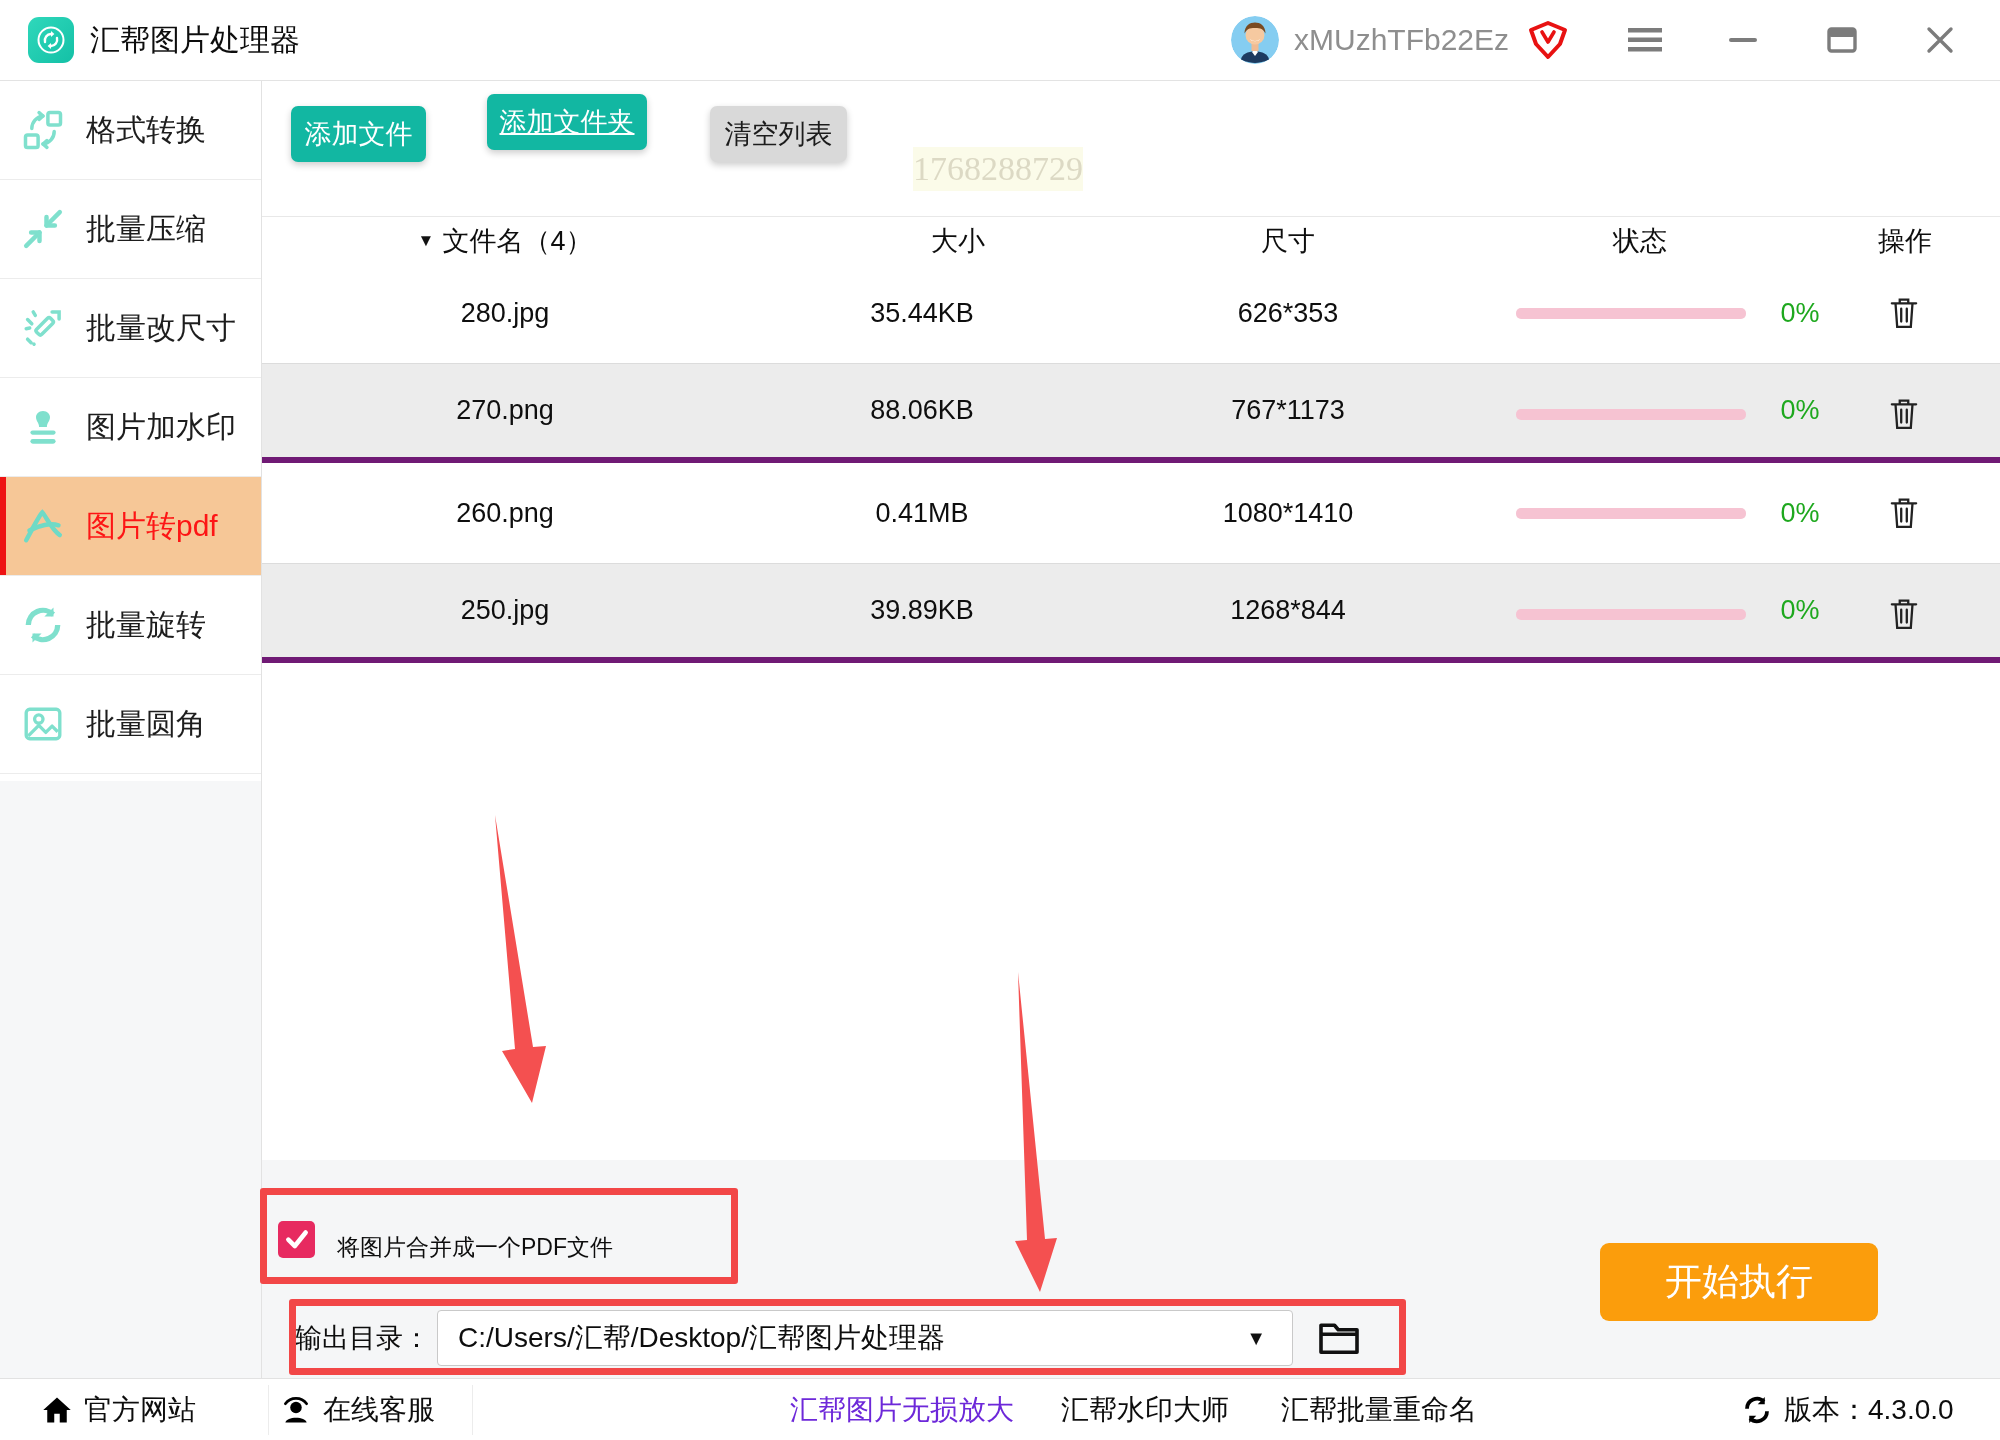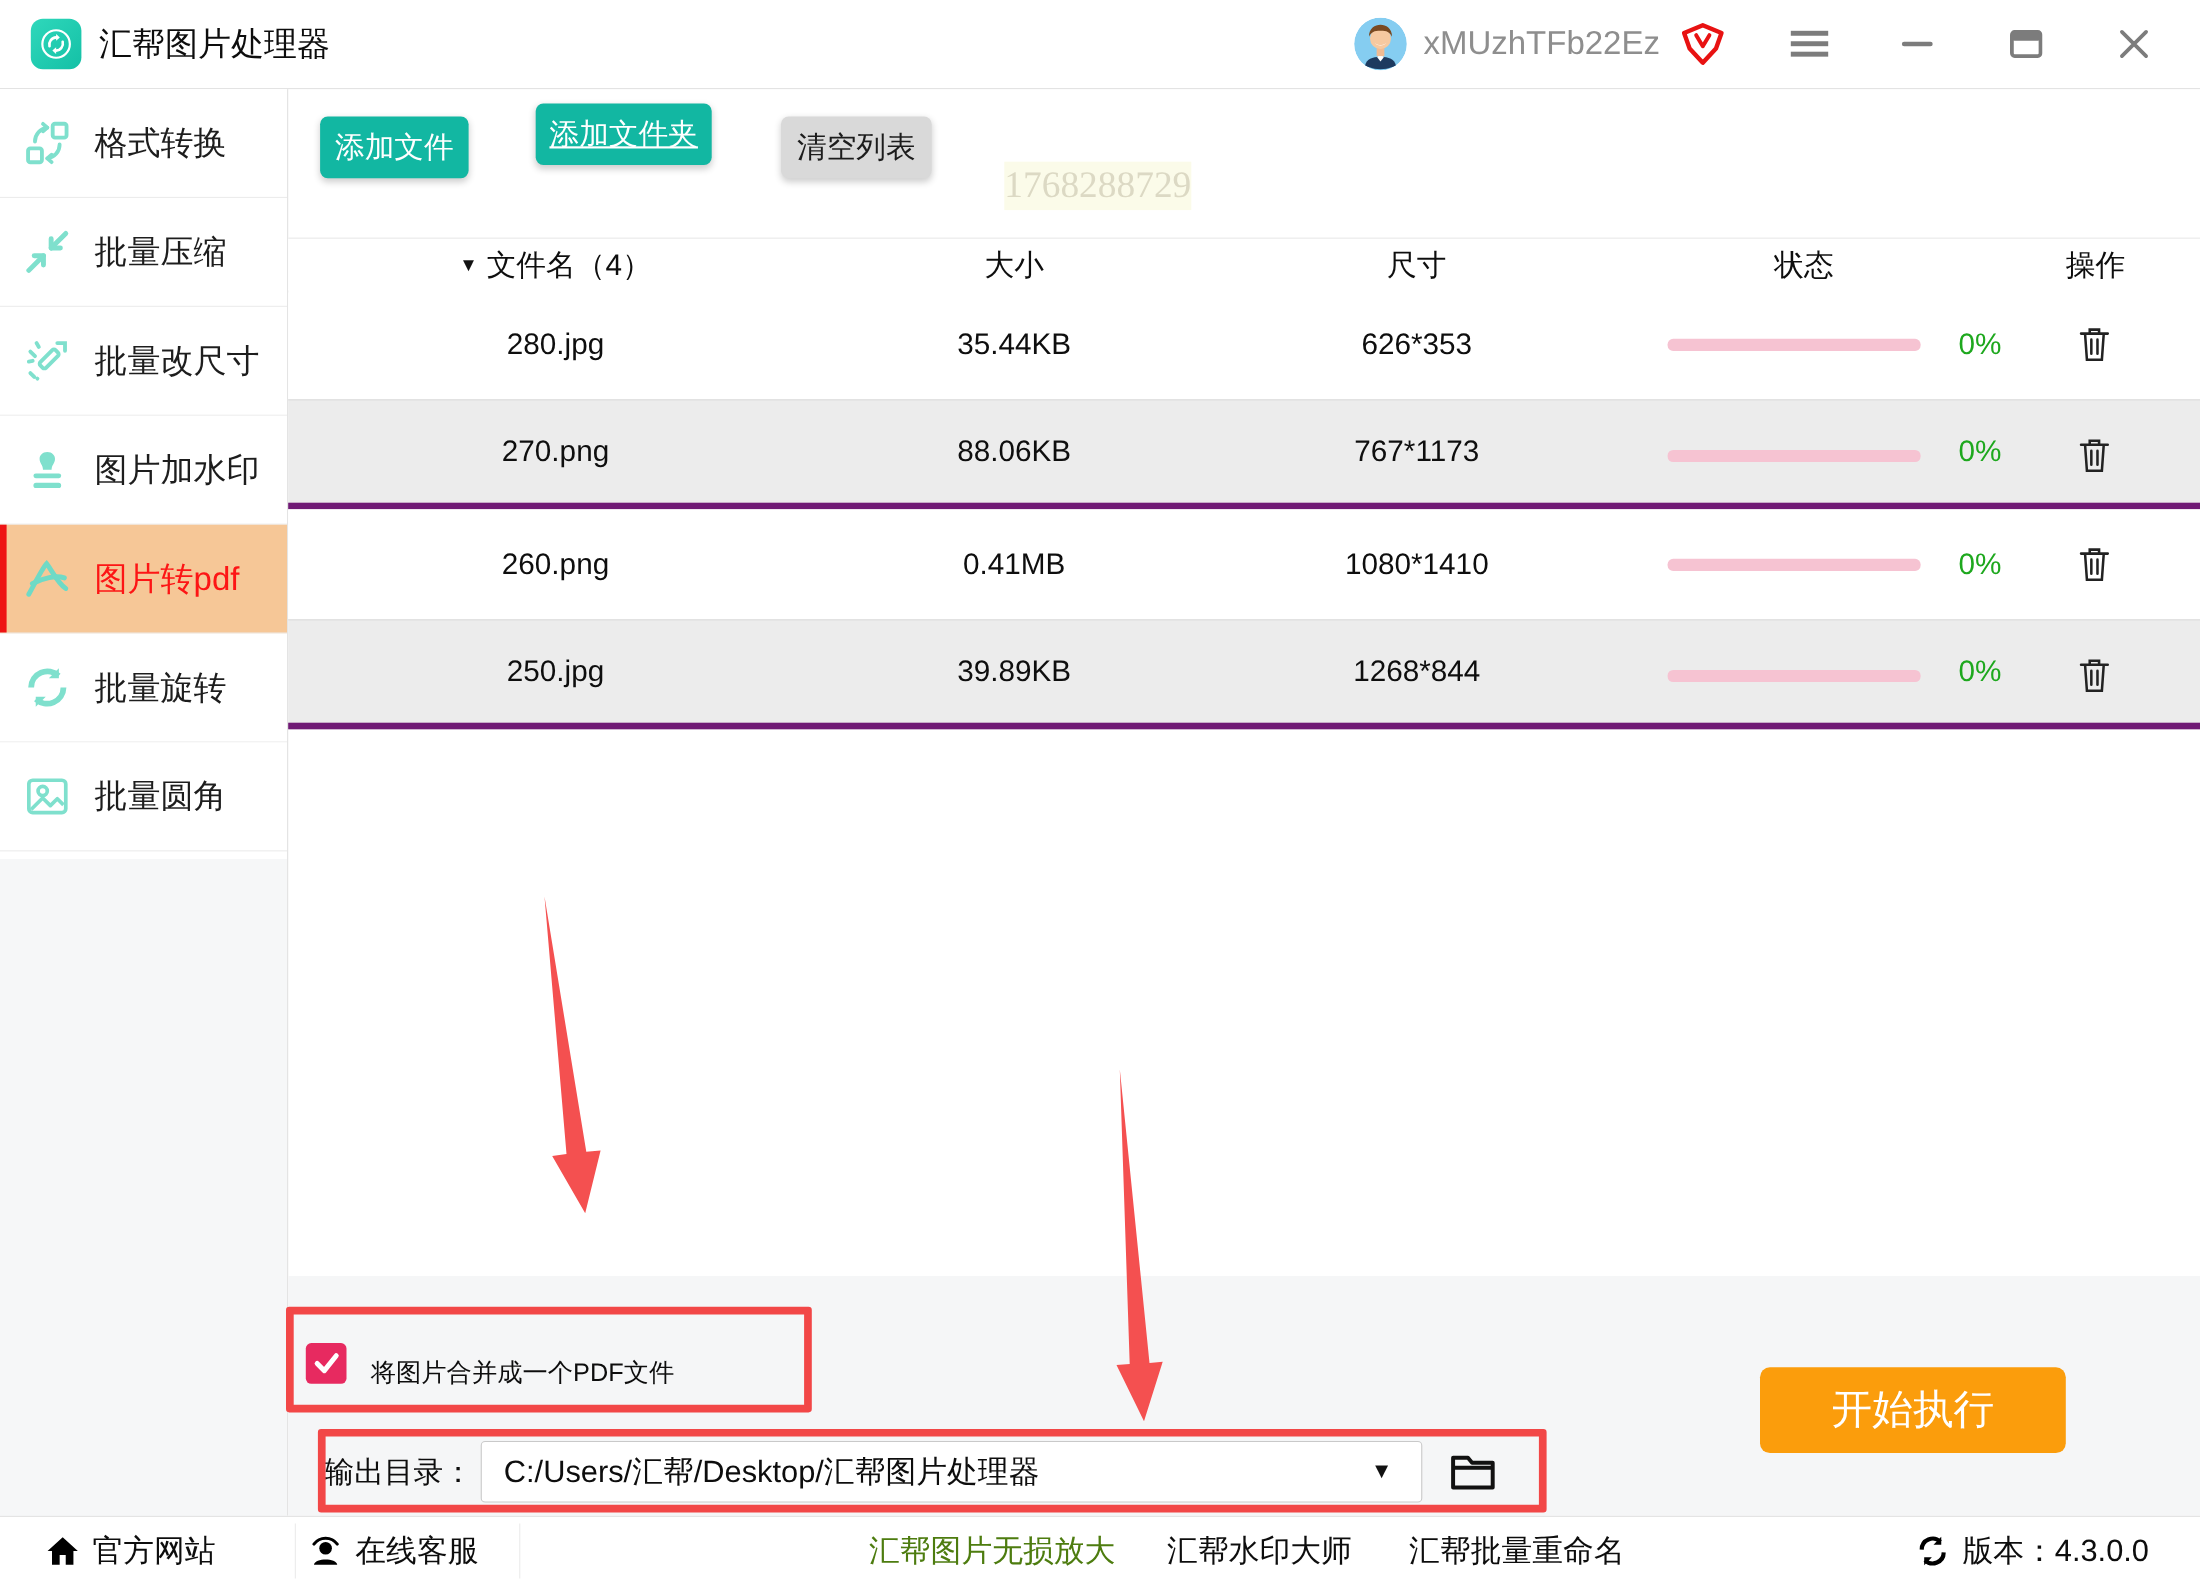--- a/index.html
+++ b/index.html
@@ -36,21 +36,21 @@
 
   .wm{position:absolute;left:913px;top:147px;width:170px;height:44px;background:#fbfbe9;
       display:flex;align-items:center;justify-content:center;font-family:"Liberation Serif","DejaVu Serif",serif;
       font-size:34px;color:#dcd9c4;}
 
   
   .thead{position:absolute;left:262px;top:216px;width:1738px;height:47px;background:#fff;
          border-top:1px solid #e8e8e8;border-bottom:2px solid #d2d2d2;}
   .hcell{position:absolute;top:0;height:100%;display:flex;align-items:center;gap:8px;
          transform:translateX(-50%);font-size:27px;color:#0e0e0e;white-space:nowrap;}
-  .h-name{left:243px;cursor:pointer}.h-size{left:660px}.h-dims{left:1026px}.h-status{left:1378px}.h-ops{left:1643px}
+  .h-name{left:243px;cursor:pointer}.h-size{left:696px}.h-dims{left:1026px}.h-status{left:1378px}.h-ops{left:1643px}
   .caret{font-size:17px;color:#111;}
   .trow{position:absolute;left:262px;width:1738px;height:100px;background:#fff;box-sizing:border-box;}
   .trow.gray{background:#ececec;border-top:1px solid #dcdcdc;border-bottom:6px solid #701a75;}
   .cell{position:absolute;top:0;height:100%;display:flex;align-items:center;transform:translateX(-50%);
         font-size:27px;color:#0e0e0e;white-space:nowrap;}
   .c-name{left:243px}.c-size{left:660px}.c-dims{left:1026px}
   .pbar{position:absolute;left:1254px;top:45px;width:230px;height:11px;background:#f6c3d2;border-radius:5px;}
   .pct{position:absolute;left:1538px;top:0;height:100%;display:flex;align-items:center;transform:translateX(-50%);
        font-size:27px;color:#1ea81e;}
   .trash-btn{position:absolute;left:1613px;top:26px;width:58px;height:48px;display:flex;align-items:center;justify-content:center;
@@ -73,21 +73,21 @@
 
   
   .ann{position:absolute;border:7px solid #f24747;border-radius:3px;pointer-events:none;box-sizing:border-box;}
   .ann1{left:260px;top:1188px;width:478px;height:96px;}
   .ann2{left:289px;top:1299px;width:1117px;height:76px;}
   .arrows{position:absolute;left:0;top:0;pointer-events:none;}
 
   
   .footer{position:absolute;left:0;top:1378px;width:2000px;height:62px;background:#fff;border-top:1px solid #e2e2e2;}
   .fitem{position:absolute;top:0;height:62px;display:flex;align-items:center;gap:12px;font-size:28px;color:#0d0d0d;cursor:pointer;white-space:nowrap;}
-  .f-site{left:42px}.f-service{left:281px}.f-upscale{left:790px;color:#4d7c0f}.f-wmaster{left:1061px}.f-rename{left:1281px}
+  .f-site{left:42px}.f-service{left:281px}.f-upscale{left:790px;color:#6d28d9}.f-wmaster{left:1061px}.f-rename{left:1281px}
   .f-version{left:1742px;cursor:default}
   .fdiv{position:absolute;top:6px;width:1px;height:50px;background:#ececec;}
 </style>
 </head>
 <body>
 
 <div class="screen">
 
   <div class="titlebar">
     <div class="app-logo">

